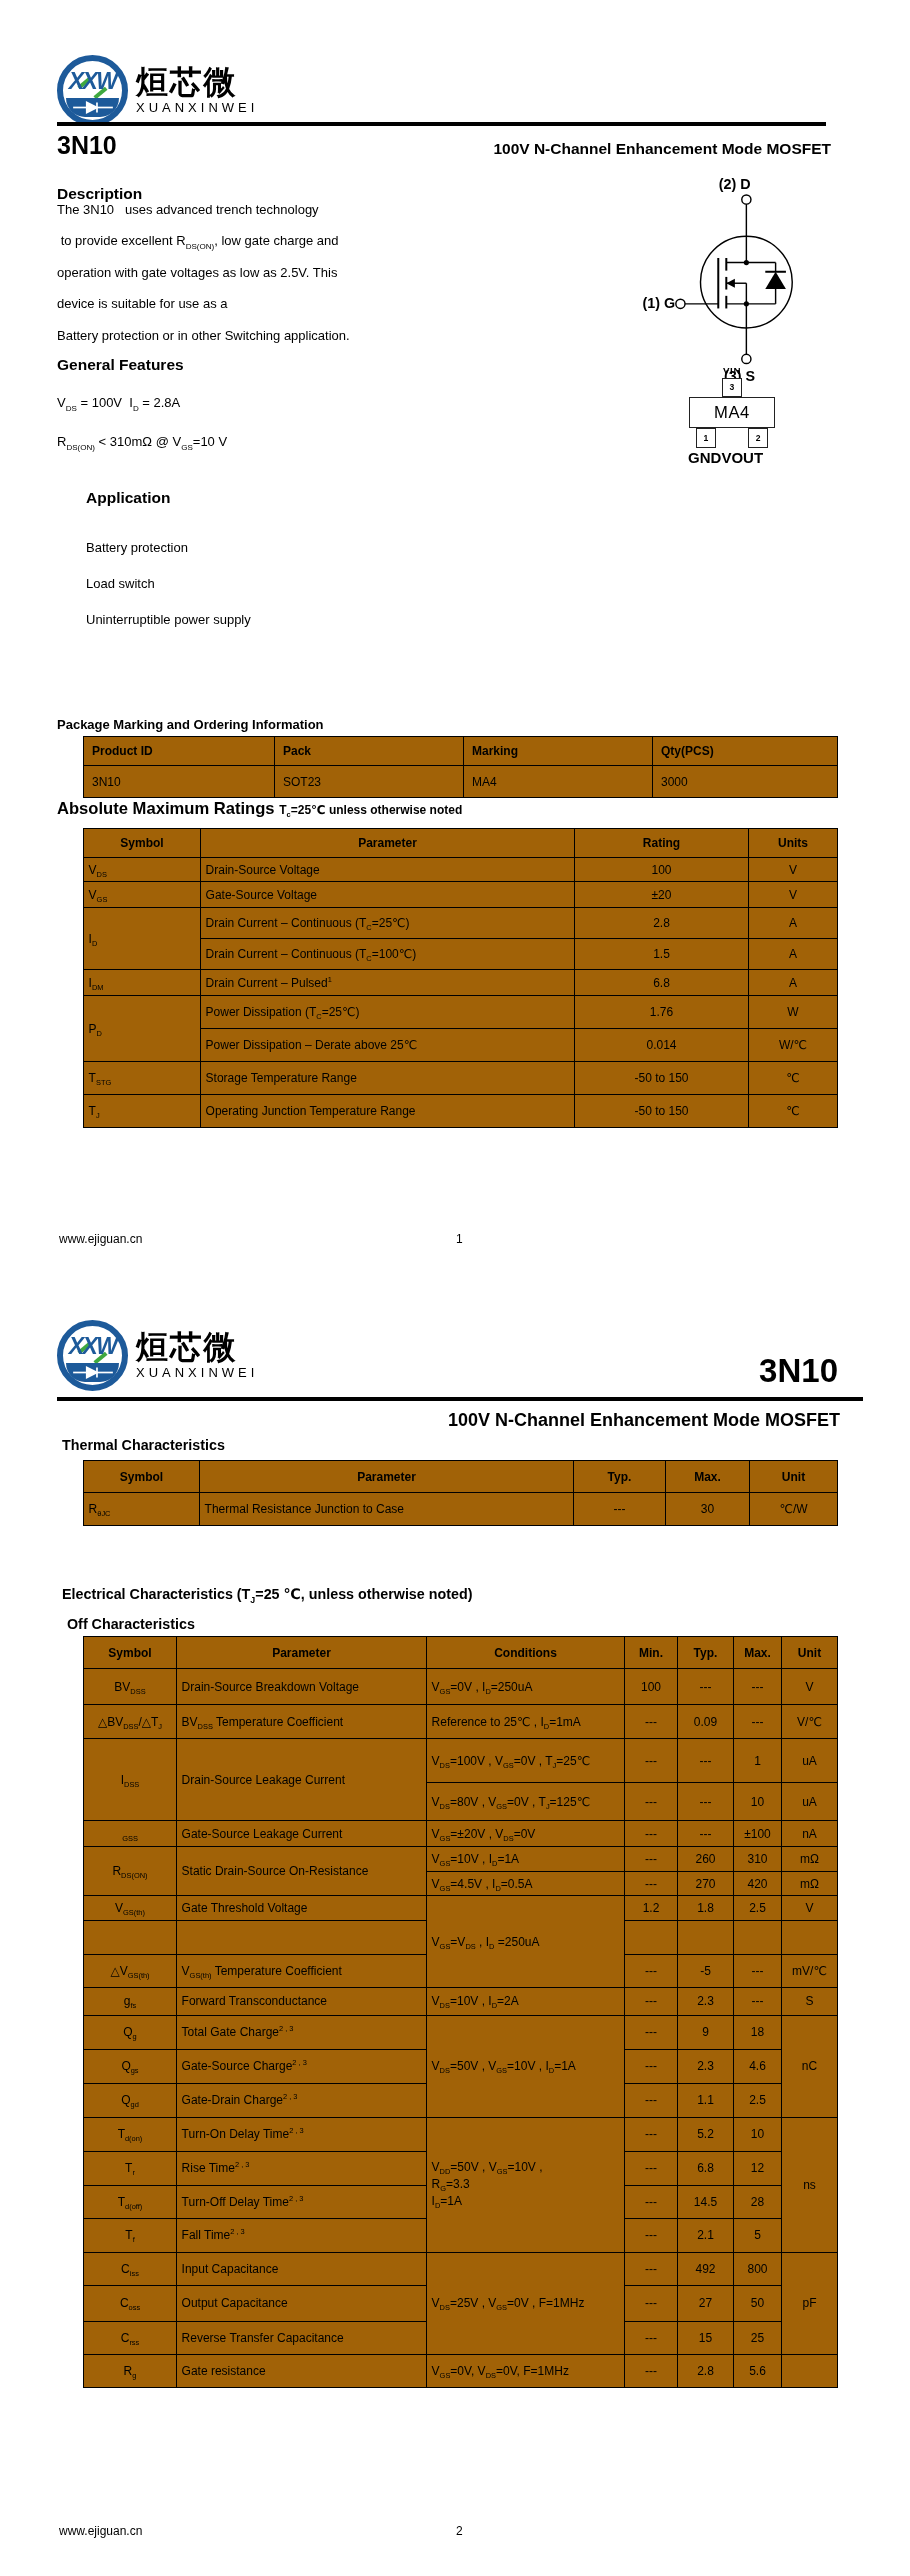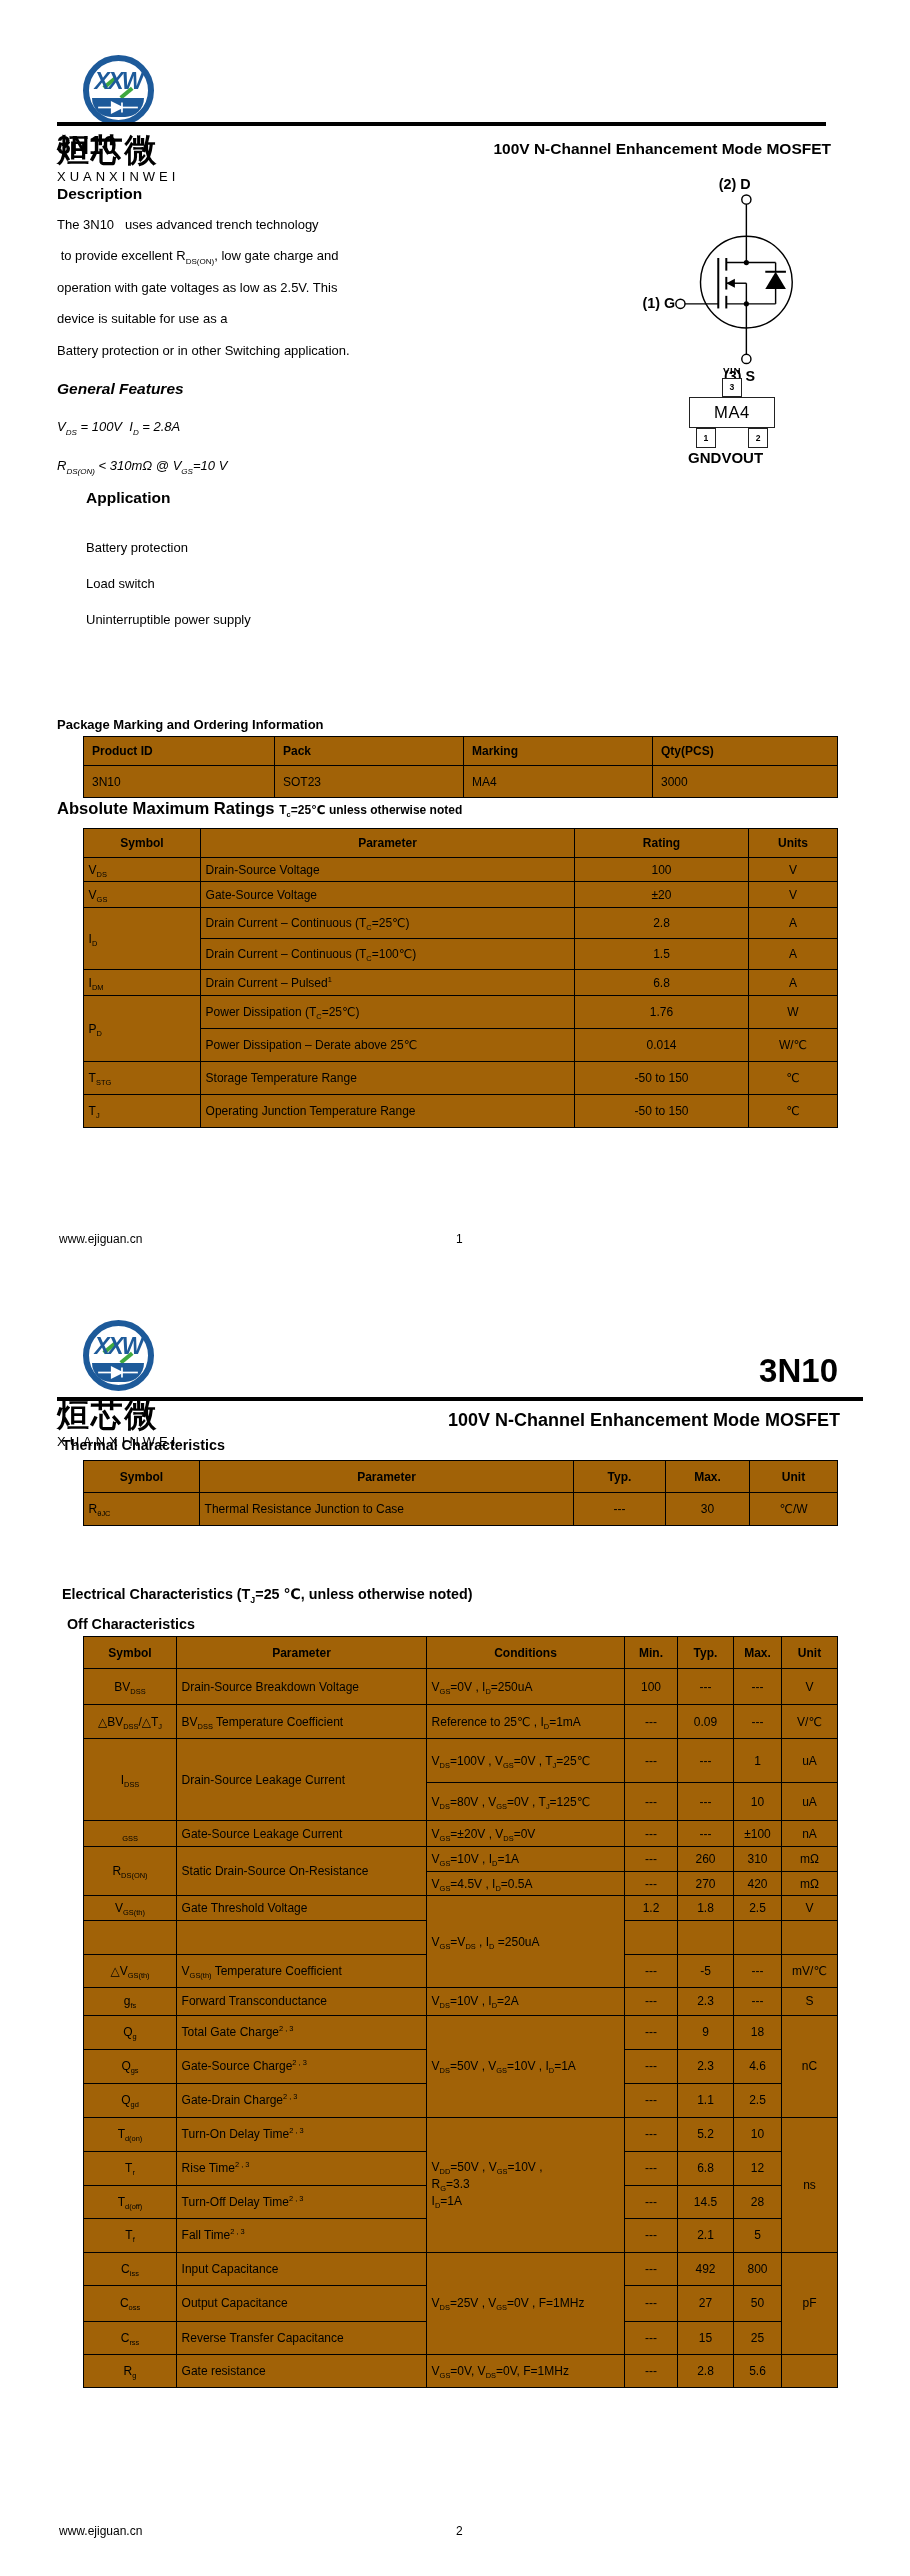--- a/index.html
+++ b/index.html
@@ -2,43 +2,43 @@
 <html style="font-size:9.2px"><head>
 <meta charset="utf-8">
 <style>
   html,body{margin:0;padding:0;background:#ffffff;}
   body{font-family:"Liberation Sans","DejaVu Sans",sans-serif;color:#000;}
   .page{position:relative;width:910px;height:1288px;background:#fff;overflow:hidden;}
   sub{font-size:0.62em;line-height:0;}
   sup{font-size:0.62em;line-height:0;}
 
   
-  .logo{position:absolute;display:flex;gap:8px;align-items:center;flex-direction:column;}
+  .logo{position:absolute;display:flex;gap:8px;align-items:center;}
   .logo-badge{width:71px;height:71px;border:6.3px solid #1d5a9a;border-radius:50%;box-sizing:border-box;position:relative;background:#fff;flex:0 0 auto;}
   .logo-abbr{position:absolute;top:6.9px;left:0;width:100%;text-align:center;font-size:23px;font-weight:bold;font-style:italic;color:#1d5a9a;letter-spacing:-1.7px;}
   .logo-green{position:absolute;top:19.5px;left:13.8px;width:15px;height:4px;background:#3fa83f;transform:rotate(-40deg);}
   .logo-green2{position:absolute;top:30px;left:30px;width:15px;height:4px;background:#3fa83f;transform:rotate(-40deg);}
   .logo-seg{position:absolute;left:3.4px;right:3.4px;bottom:3.4px;height:18.4px;background:#1d5a9a;border-radius:0 0 26px 26px;display:flex;align-items:center;justify-content:center;}
   .logo-text{display:flex;flex-direction:column;}
   .logo-cn{font-size:32px;font-weight:bold;color:#000;line-height:1.05;letter-spacing:1.7px;}
   .logo-en{font-size:13px;color:#000;letter-spacing:4px;margin-top:1.1px;}
 
   .rule{position:absolute;background:#000;height:4px;}
 
   
   .titlebar1{position:absolute;left:57px;right:79px;top:131px;display:flex;justify-content:space-between;align-items:baseline;}
   .pn1{font-size:25px;font-weight:bold;}
   .sub1{font-size:15.5px;font-weight:bold;}
 
   .h-section{font-size:15.5px;font-weight:bold;}
   .desc{position:absolute;left:57px;top:185px;width:505px;}
-  .desc .h-section{margin-bottom:15px;}
+  .desc .h-section{}
   .desc-line{font-size:13px;line-height:13px;margin-bottom:18.4px;white-space:pre-wrap;}
 
-  .gf{position:absolute;left:57px;top:380px;width:505px;font-style:italic;}
+  .gf{position:absolute;left:57px;top:356px;width:505px;}
   .gf .h-section{margin-bottom:20.7px;}
   .gf-line{font-size:13px;margin-bottom:24px;white-space:pre-wrap;}
 
   .app{position:absolute;left:57px;top:489px;width:505px;margin-left:29px;}
   .app .h-section{margin-bottom:33px;}
   .app-item{font-size:13px;margin-bottom:21px;}
 
   
   .mosfet-svg{position:absolute;left:640px;top:172px;}
   .pkg{position:absolute;left:687px;top:365px;width:90px;text-align:center;font-weight:bold;}

